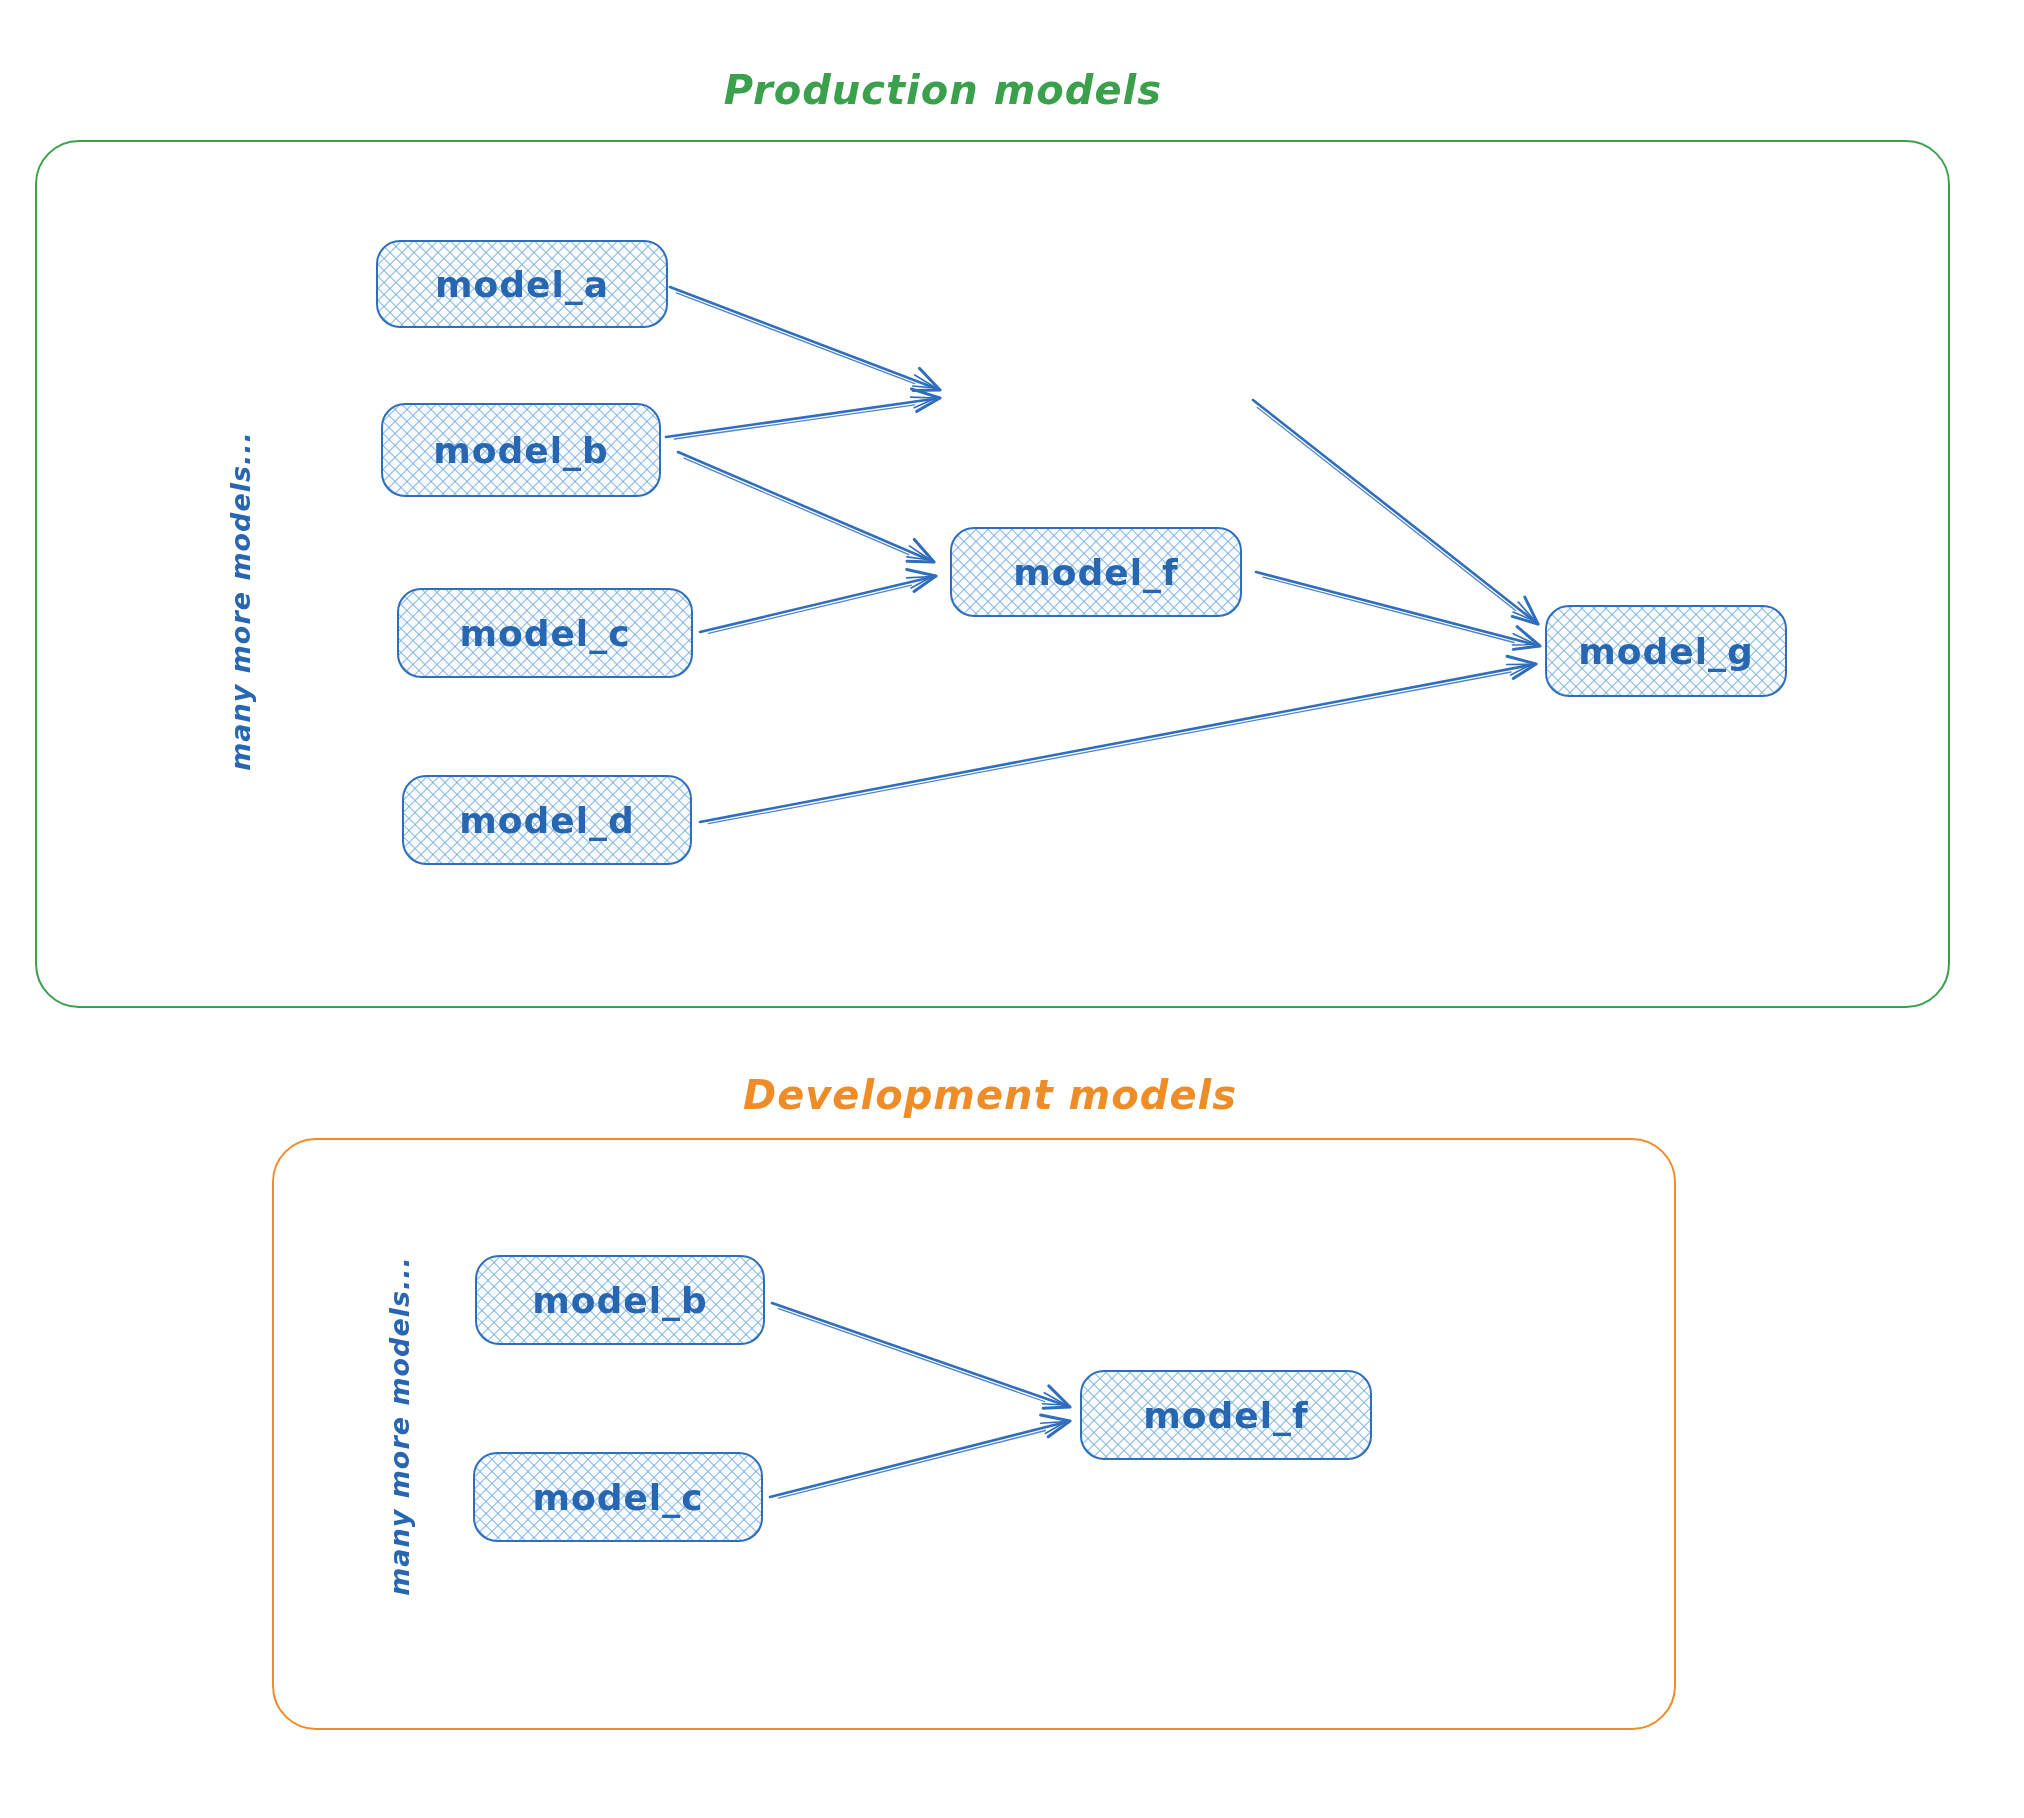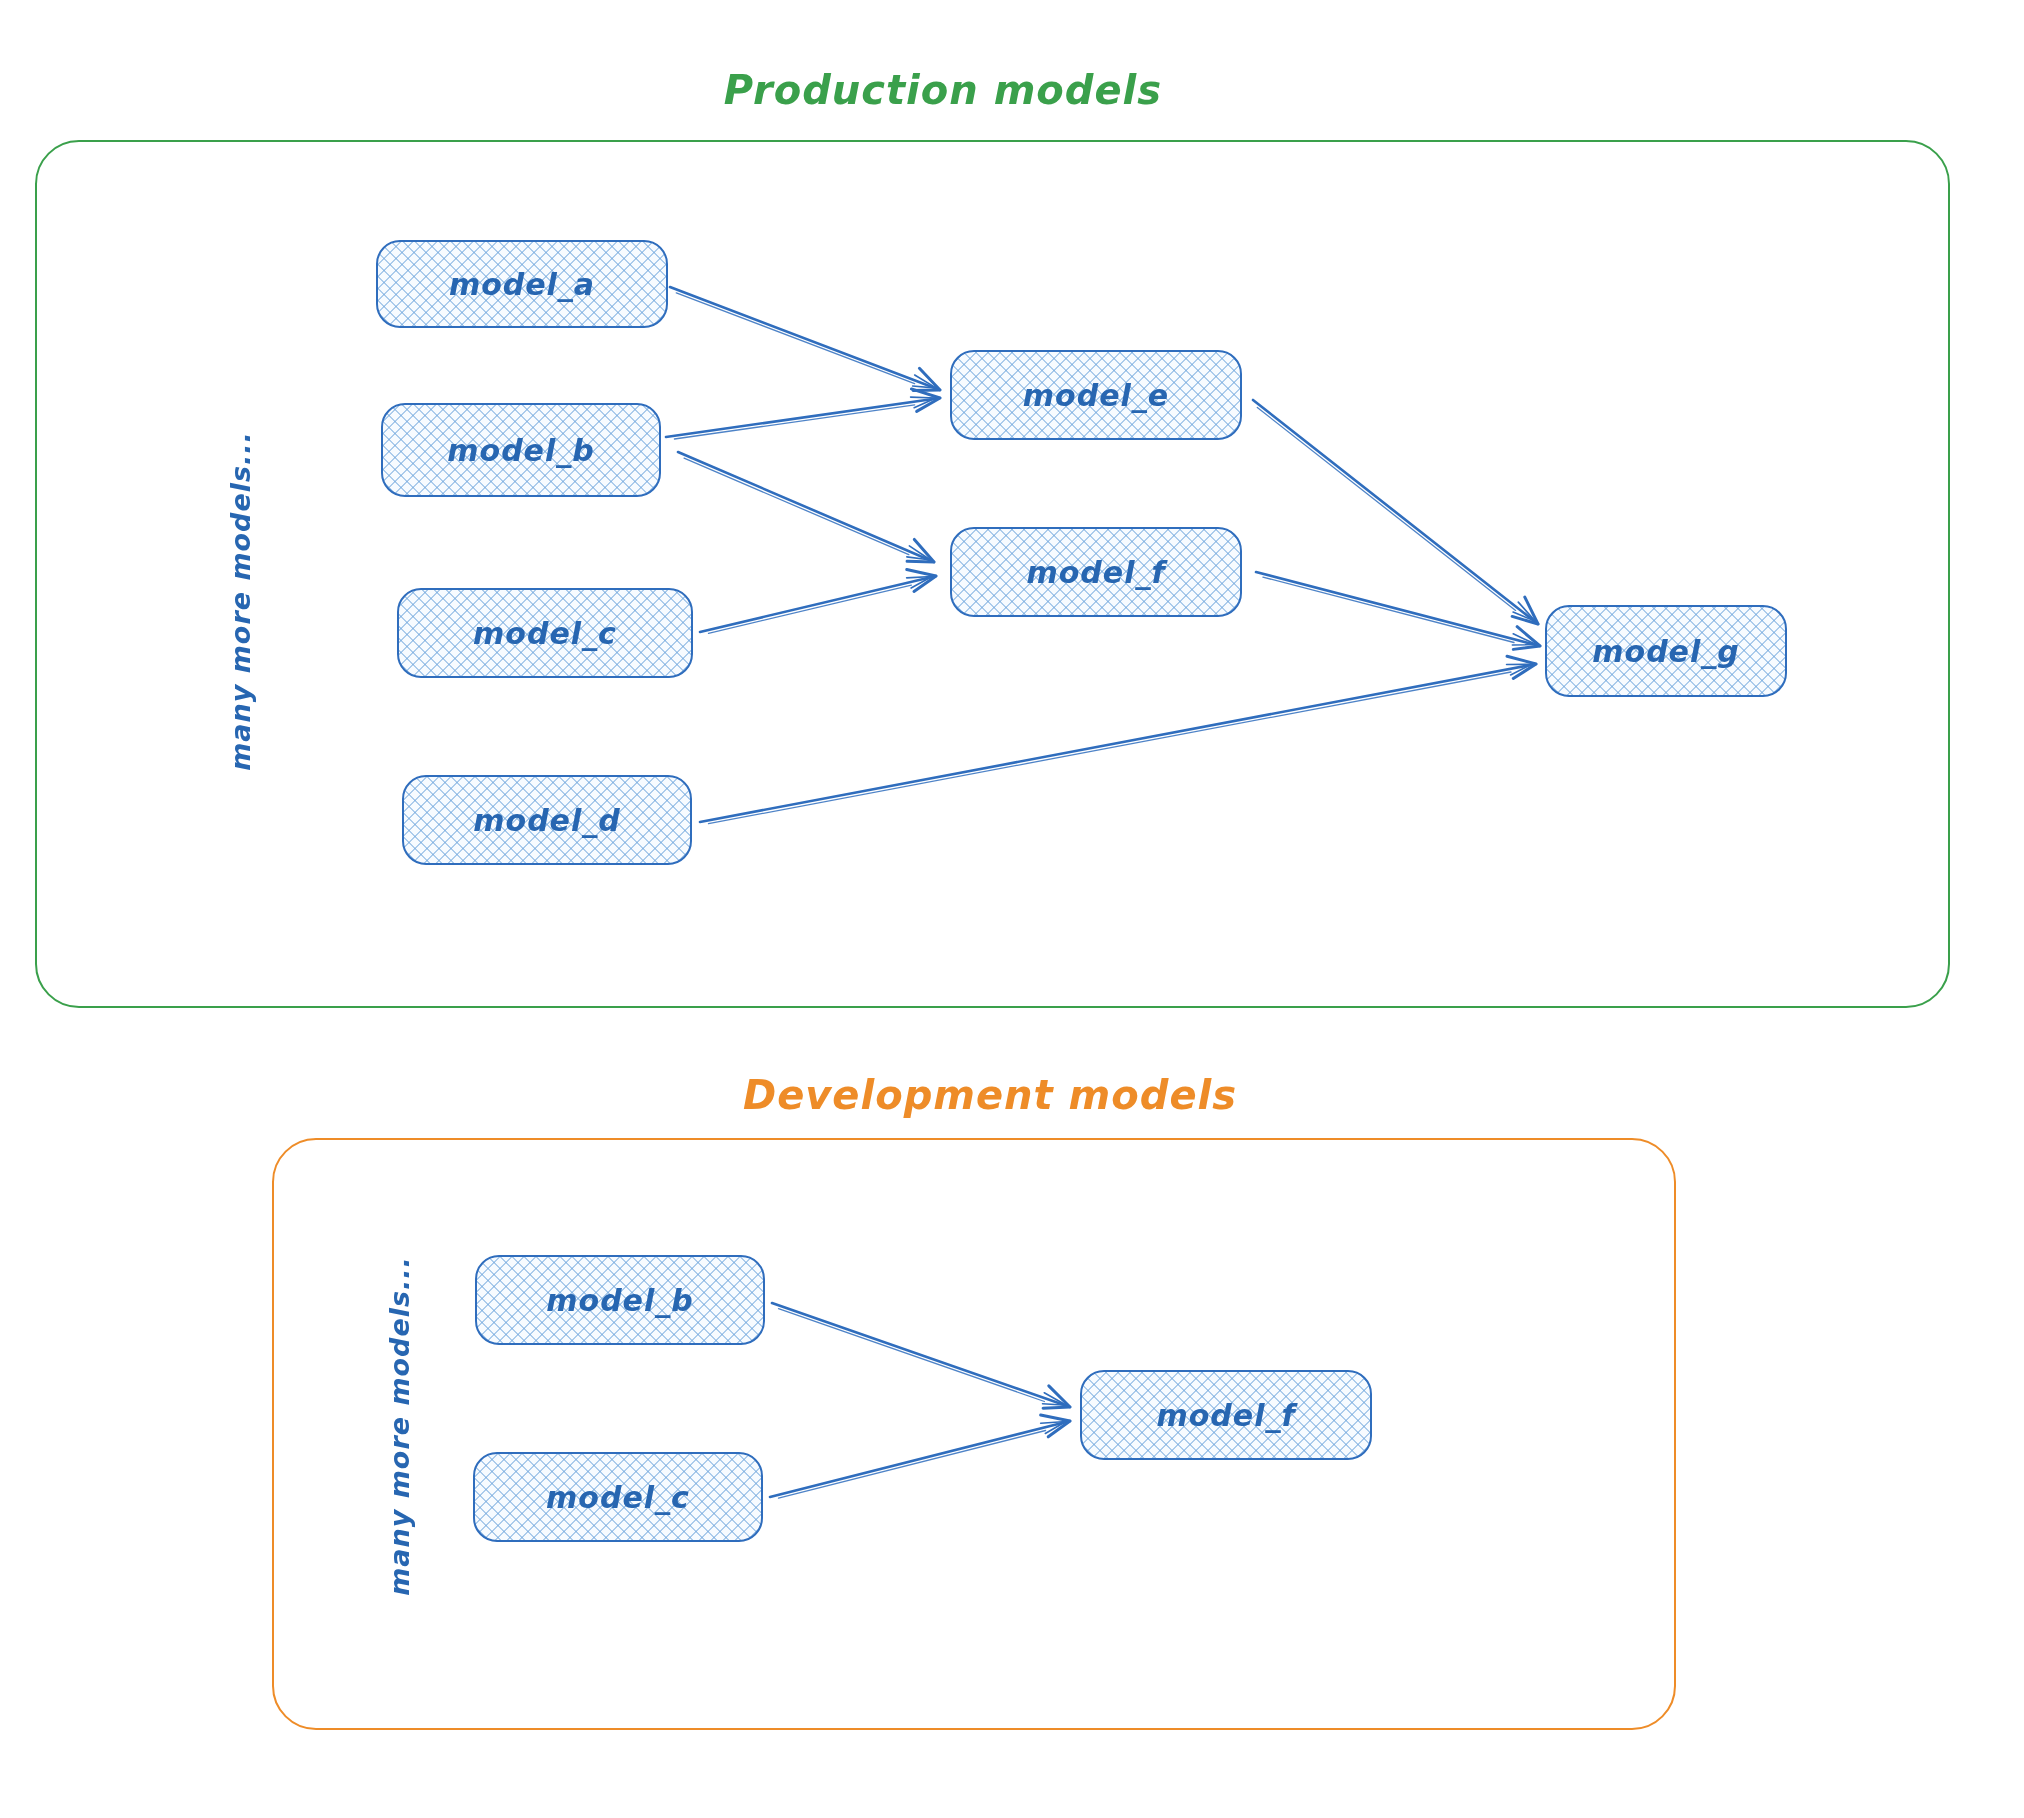--- a/index.html
+++ b/index.html
@@ -63,22 +63,21 @@
     background-color: #f7fbff;
     background-image:
       repeating-linear-gradient(45deg,  var(--hatch) 0px, var(--hatch) 1.6px, transparent 1.6px, transparent 8.5px),
       repeating-linear-gradient(-45deg, var(--hatch) 0px, var(--hatch) 1.6px, transparent 1.6px, transparent 8.5px);
     display: flex;
     align-items: center;
     justify-content: center;
   }
 
   .node span {
-    font-size: 30px;
-    font-style: italic;
+    font-size: 36px;
     font-weight: bold;
     color: var(--node-text);
     letter-spacing: 1px;
     white-space: nowrap;
   }
 
   .edge-main  { stroke: var(--node-stroke); stroke-width: 2.6; stroke-linecap: round; fill: none; }
   .edge-ghost { stroke: var(--node-stroke); stroke-width: 1.3; stroke-linecap: round; fill: none; opacity: 0.85; }
   .arrowhead-path  { stroke: var(--node-stroke); stroke-width: 3;   stroke-linecap: round; stroke-linejoin: round; fill: none; }
   .arrowhead-path2 { stroke: var(--node-stroke); stroke-width: 1.6; stroke-linecap: round; fill: none; }
@@ -130,23 +129,20 @@
     </div>
     <div class="node" style="left: 381px; top: 403px; width: 280px; height: 94px;">
       <span>model_b</span>
     </div>
     <div class="node" style="left: 397px; top: 588px; width: 296px; height: 90px;">
       <span>model_c</span>
     </div>
     <div class="node" style="left: 402px; top: 775px; width: 290px; height: 90px;">
       <span>model_d</span>
     </div>
-    <div class="node" style="left: 950px; top: 350px; width: 292px; height: 90px;">
-      <span>model_e</span>
-    </div>
     <div class="node" style="left: 950px; top: 527px; width: 292px; height: 90px;">
       <span>model_f</span>
     </div>
     <div class="node" style="left: 1545px; top: 605px; width: 242px; height: 92px;">
       <span>model_g</span>
     </div>
     <div class="node" style="left: 475px; top: 1255px; width: 290px; height: 90px;">
       <span>model_b</span>
     </div>
     <div class="node" style="left: 473px; top: 1452px; width: 290px; height: 90px;">

